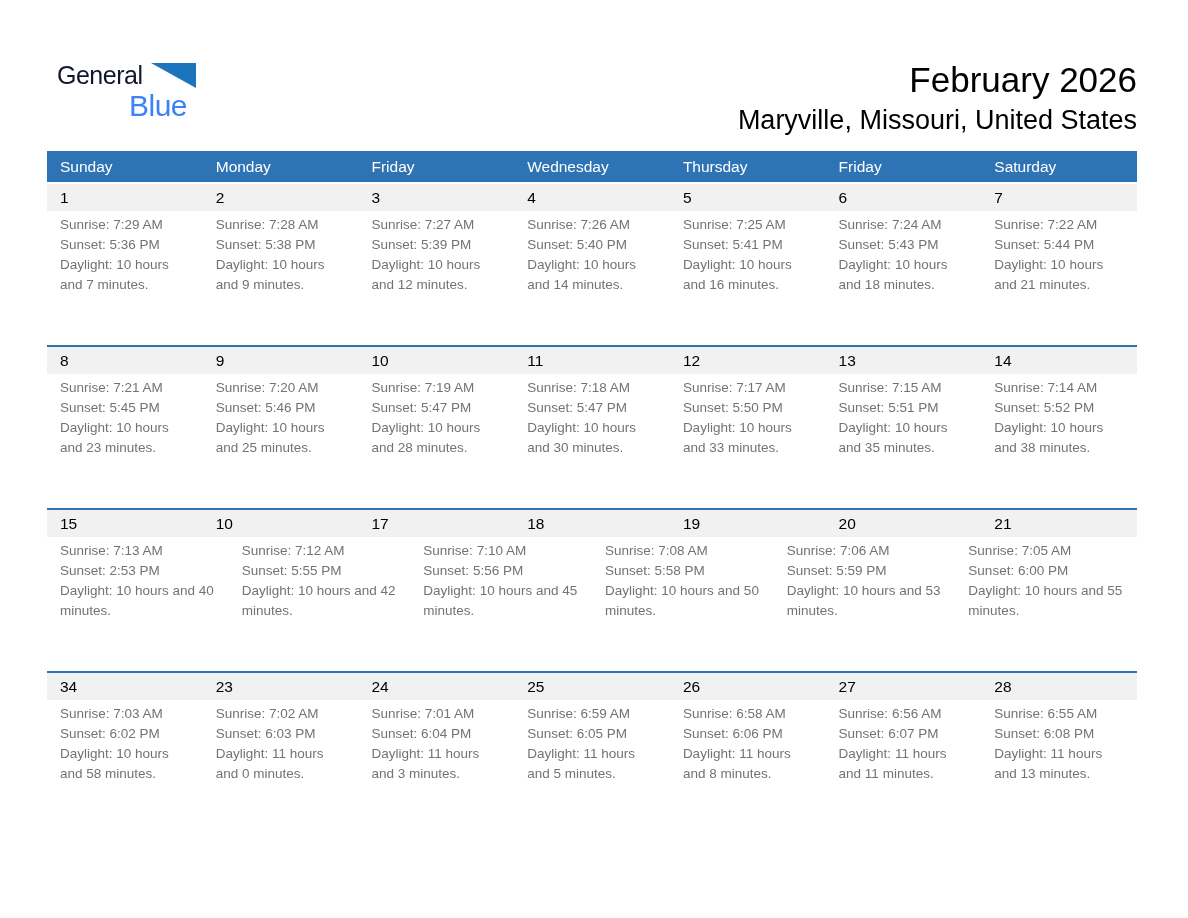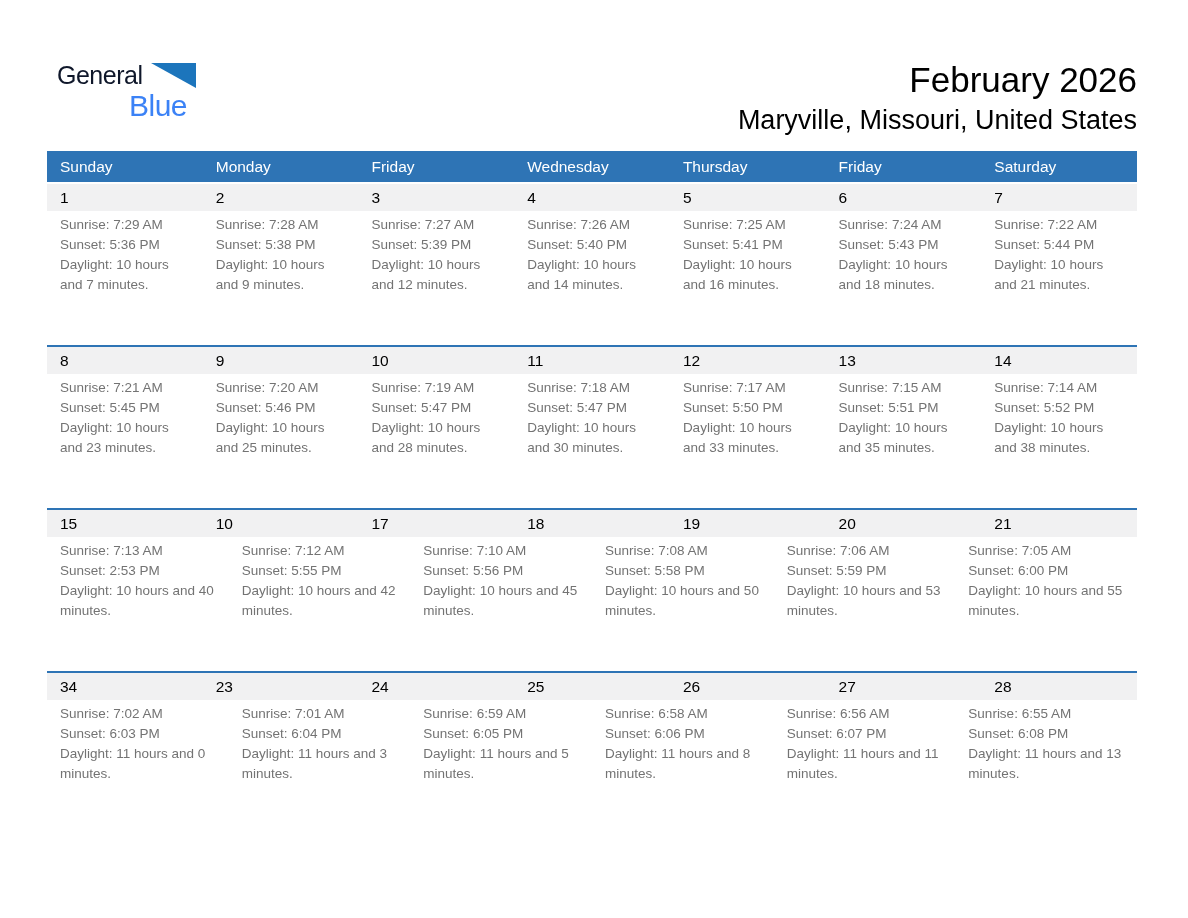--- a/index.html
+++ b/index.html
@@ -210,20 +210,25 @@
             <div class="day-number">34</div>
             <div class="day-number">23</div>
             <div class="day-number">24</div>
             <div class="day-number">25</div>
             <div class="day-number">26</div>
             <div class="day-number">27</div>
             <div class="day-number">28</div>
           </div>
           <div class="cells">
             <div class="cell">
+    <div class="line"><span>Sunrise:</span> <span>7:03 AM</span></div>
+    <div class="line"><span>Sunset:</span> <span>6:02 PM</span></div>
+    <div class="line"><span>Daylight:</span> <span>10 hours and 58 minutes.</span></div>
+  </div>
+            <div class="cell">
     <div class="line"><span>Sunrise:</span> <span>7:02 AM</span></div>
     <div class="line"><span>Sunset:</span> <span>6:03 PM</span></div>
     <div class="line"><span>Daylight:</span> <span>11 hours and 0 minutes.</span></div>
   </div>
             <div class="cell">
     <div class="line"><span>Sunrise:</span> <span>7:01 AM</span></div>
     <div class="line"><span>Sunset:</span> <span>6:04 PM</span></div>
     <div class="line"><span>Daylight:</span> <span>11 hours and 3 minutes.</span></div>
   </div>
             <div class="cell">

